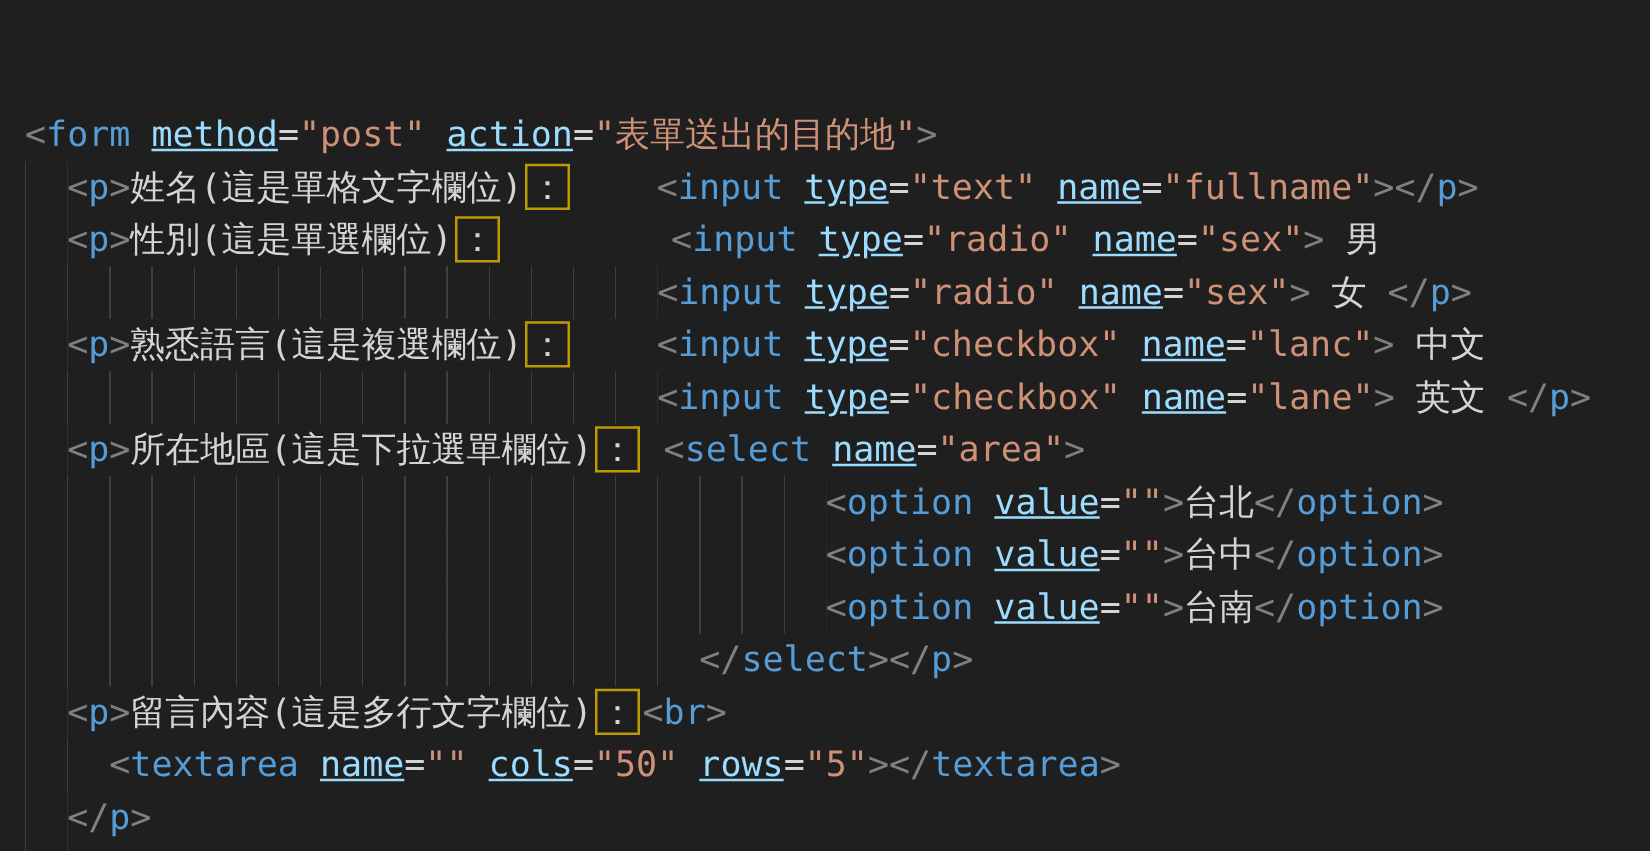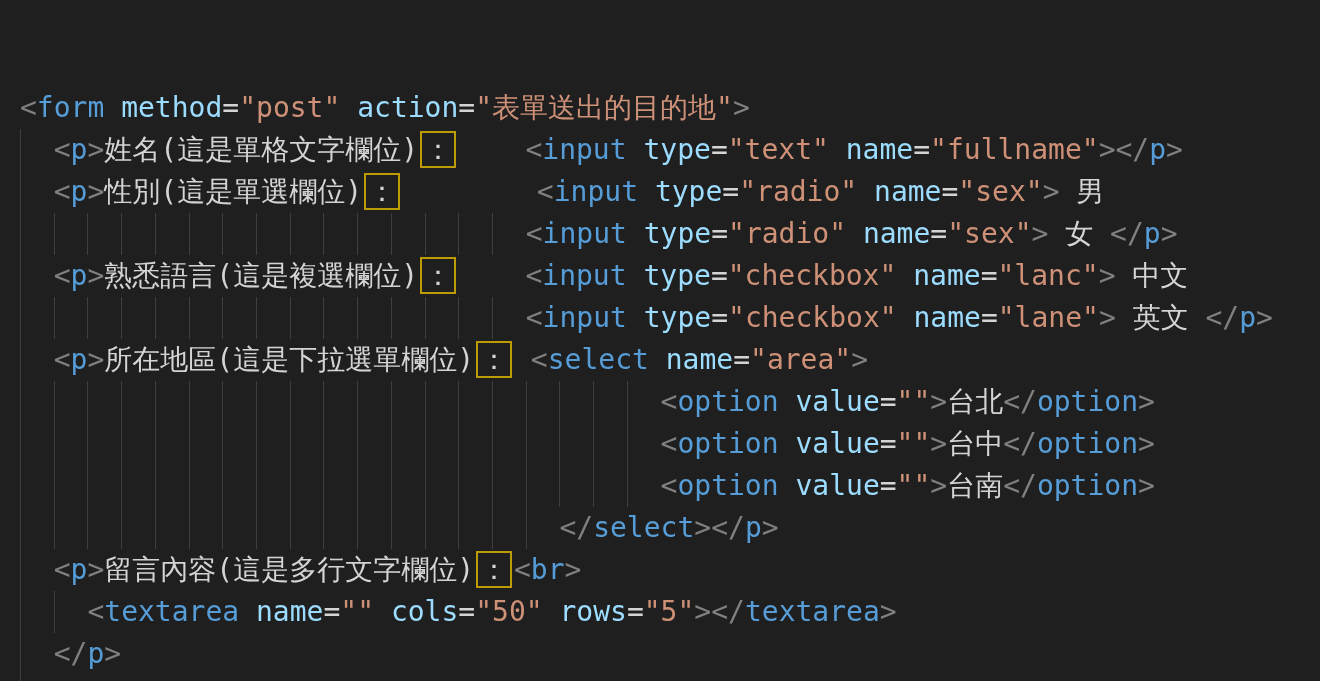--- a/index.html
+++ b/index.html
@@ -14,21 +14,21 @@
   .editor {
     font-family: "DejaVu Sans Mono", monospace;
     font-size: 28px; line-height: 42px;
     color: var(--txt);
     padding: 3px 0 0 20px;
     white-space: pre;
   }
   .code-line { height: 42px; white-space: pre; }
   .pn  { color: var(--pn); }
   .tag { color: var(--tag); }
-  .attr{ color: var(--attr); }
+  .attr{ color: var(--attr); text-decoration: underline; }
   .str { color: var(--str); }
   .txt { color: var(--txt); }
   .ub  {
     border: 2px solid var(--box);
     padding: 0 2px; margin: 0 2px;
     color: var(--txt);
   }
   .gd {
     display: inline-block; vertical-align: top; height: 42px;
     background: repeating-linear-gradient(to right,

